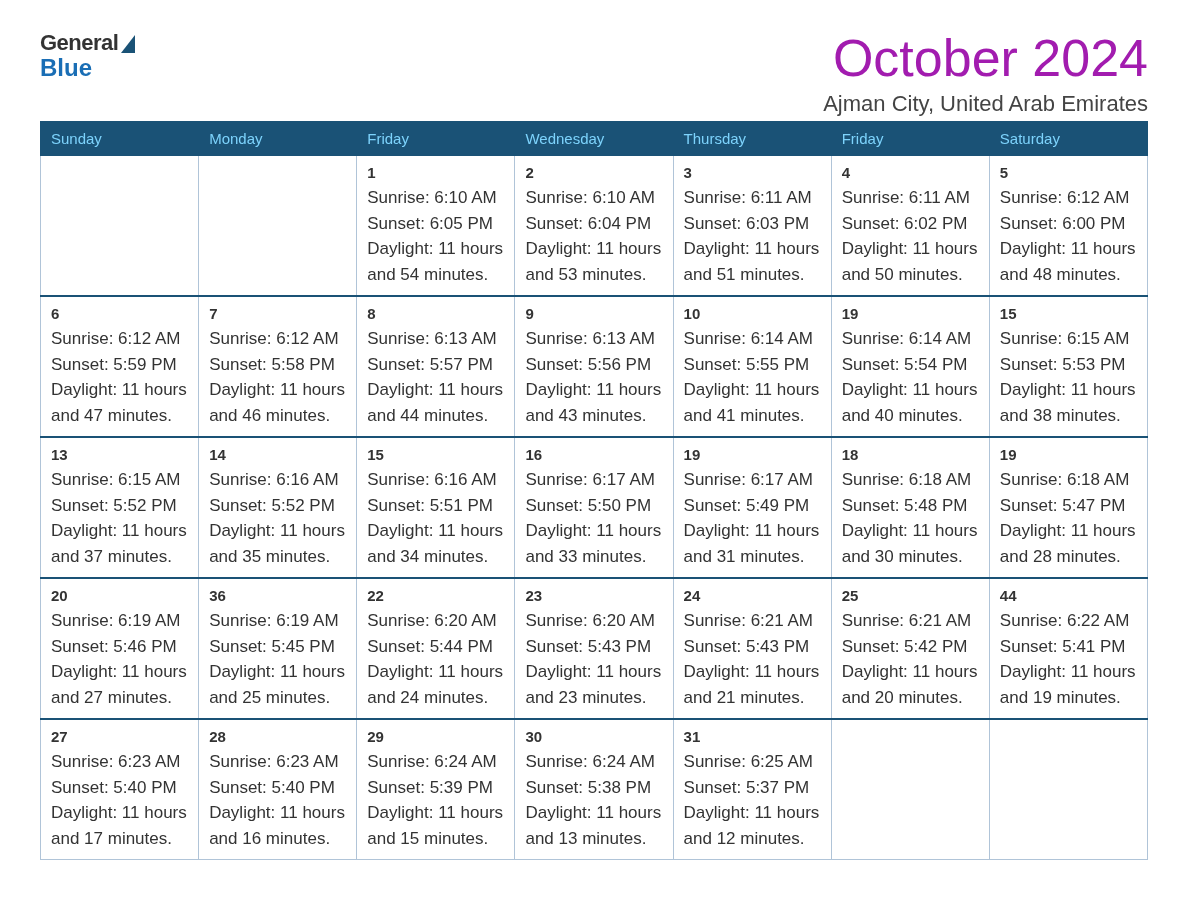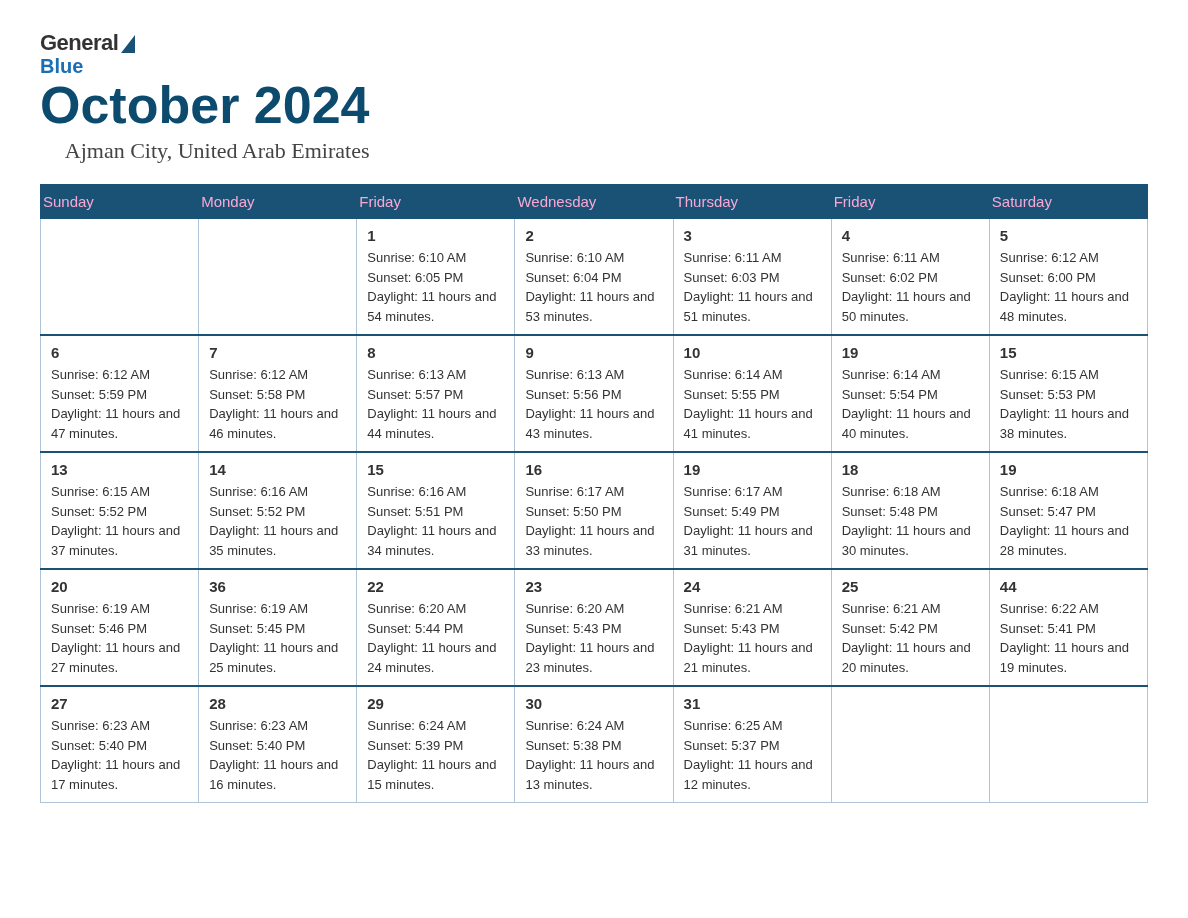--- a/index.html
+++ b/index.html
@@ -8,22 +8,21 @@
       background: #fff;
       color: #333;
       padding: 30px 40px;
       width: 1188px;
       min-height: 918px;
     }
     .header {
       display: flex;
       justify-content: space-between;
       align-items: flex-start;
-      margin-bottom: 20px;
-      flex-direction: column;
+      margin-bottom: 4px;
     }
     .logo {
       display: flex;
       flex-direction: column;
       align-items: flex-start;
     }
     .logo-top {
       display: flex;
       align-items: center;
     }
@@ -35,72 +34,71 @@
     }
     .logo-arrow {
       width: 0;
       height: 0;
       border-left: 14px solid transparent;
       border-bottom: 18px solid #1a5276;
       margin-left: 3px;
       margin-top: 2px;
     }
     .logo-bottom {
-      font-size: 20px;
+      font-size: 24px;
       font-weight: bold;
       color: #1a6eb5;
       margin-left: 0;
       line-height: 1;
     }
     .title-block {
       text-align: right;
     }
     .page-title {
       font-size: 52px;
-      font-weight: bold;
-      color: #0c4a6e;
+      font-weight: normal;
+      color: #a21caf;
       line-height: 1.1;
     }
     .subtitle {
       font-size: 22px;
       color: #444;
       margin-top: 4px;
-      font-family: Liberation Serif, serif;
     }
     .calendar {
       width: 100%;
       border-collapse: collapse;
       border: 1.5px solid #1a5276;
     }
     .calendar th {
       background-color: #1a5276;
-      color: #f9a8d4;
+      color: #7dd3fc;
       font-size: 15px;
       font-weight: normal;
-      padding: 8px 2px;
+      padding: 8px 10px;
       text-align: left;
       border: 1px solid #1a5276;
     }
     .calendar td {
       vertical-align: top;
       padding: 8px 10px;
       border: 1px solid #b0c4d8;
       width: calc(100% / 7);
       min-height: 110px;
       height: 110px;
     }
     .day-num {
       font-size: 15px;
       font-weight: bold;
       color: #333;
       display: block;
       margin-bottom: 4px;
     }
     .day-info {
-      font-size: 13px;
+      font-size: 17px;
       color: #333;
       line-height: 1.5;
     }
     .empty-cell {
       background: #fff;
     }
     .row-divider td {
       border-top: 2px solid #1a5276;
     }
   </style>

